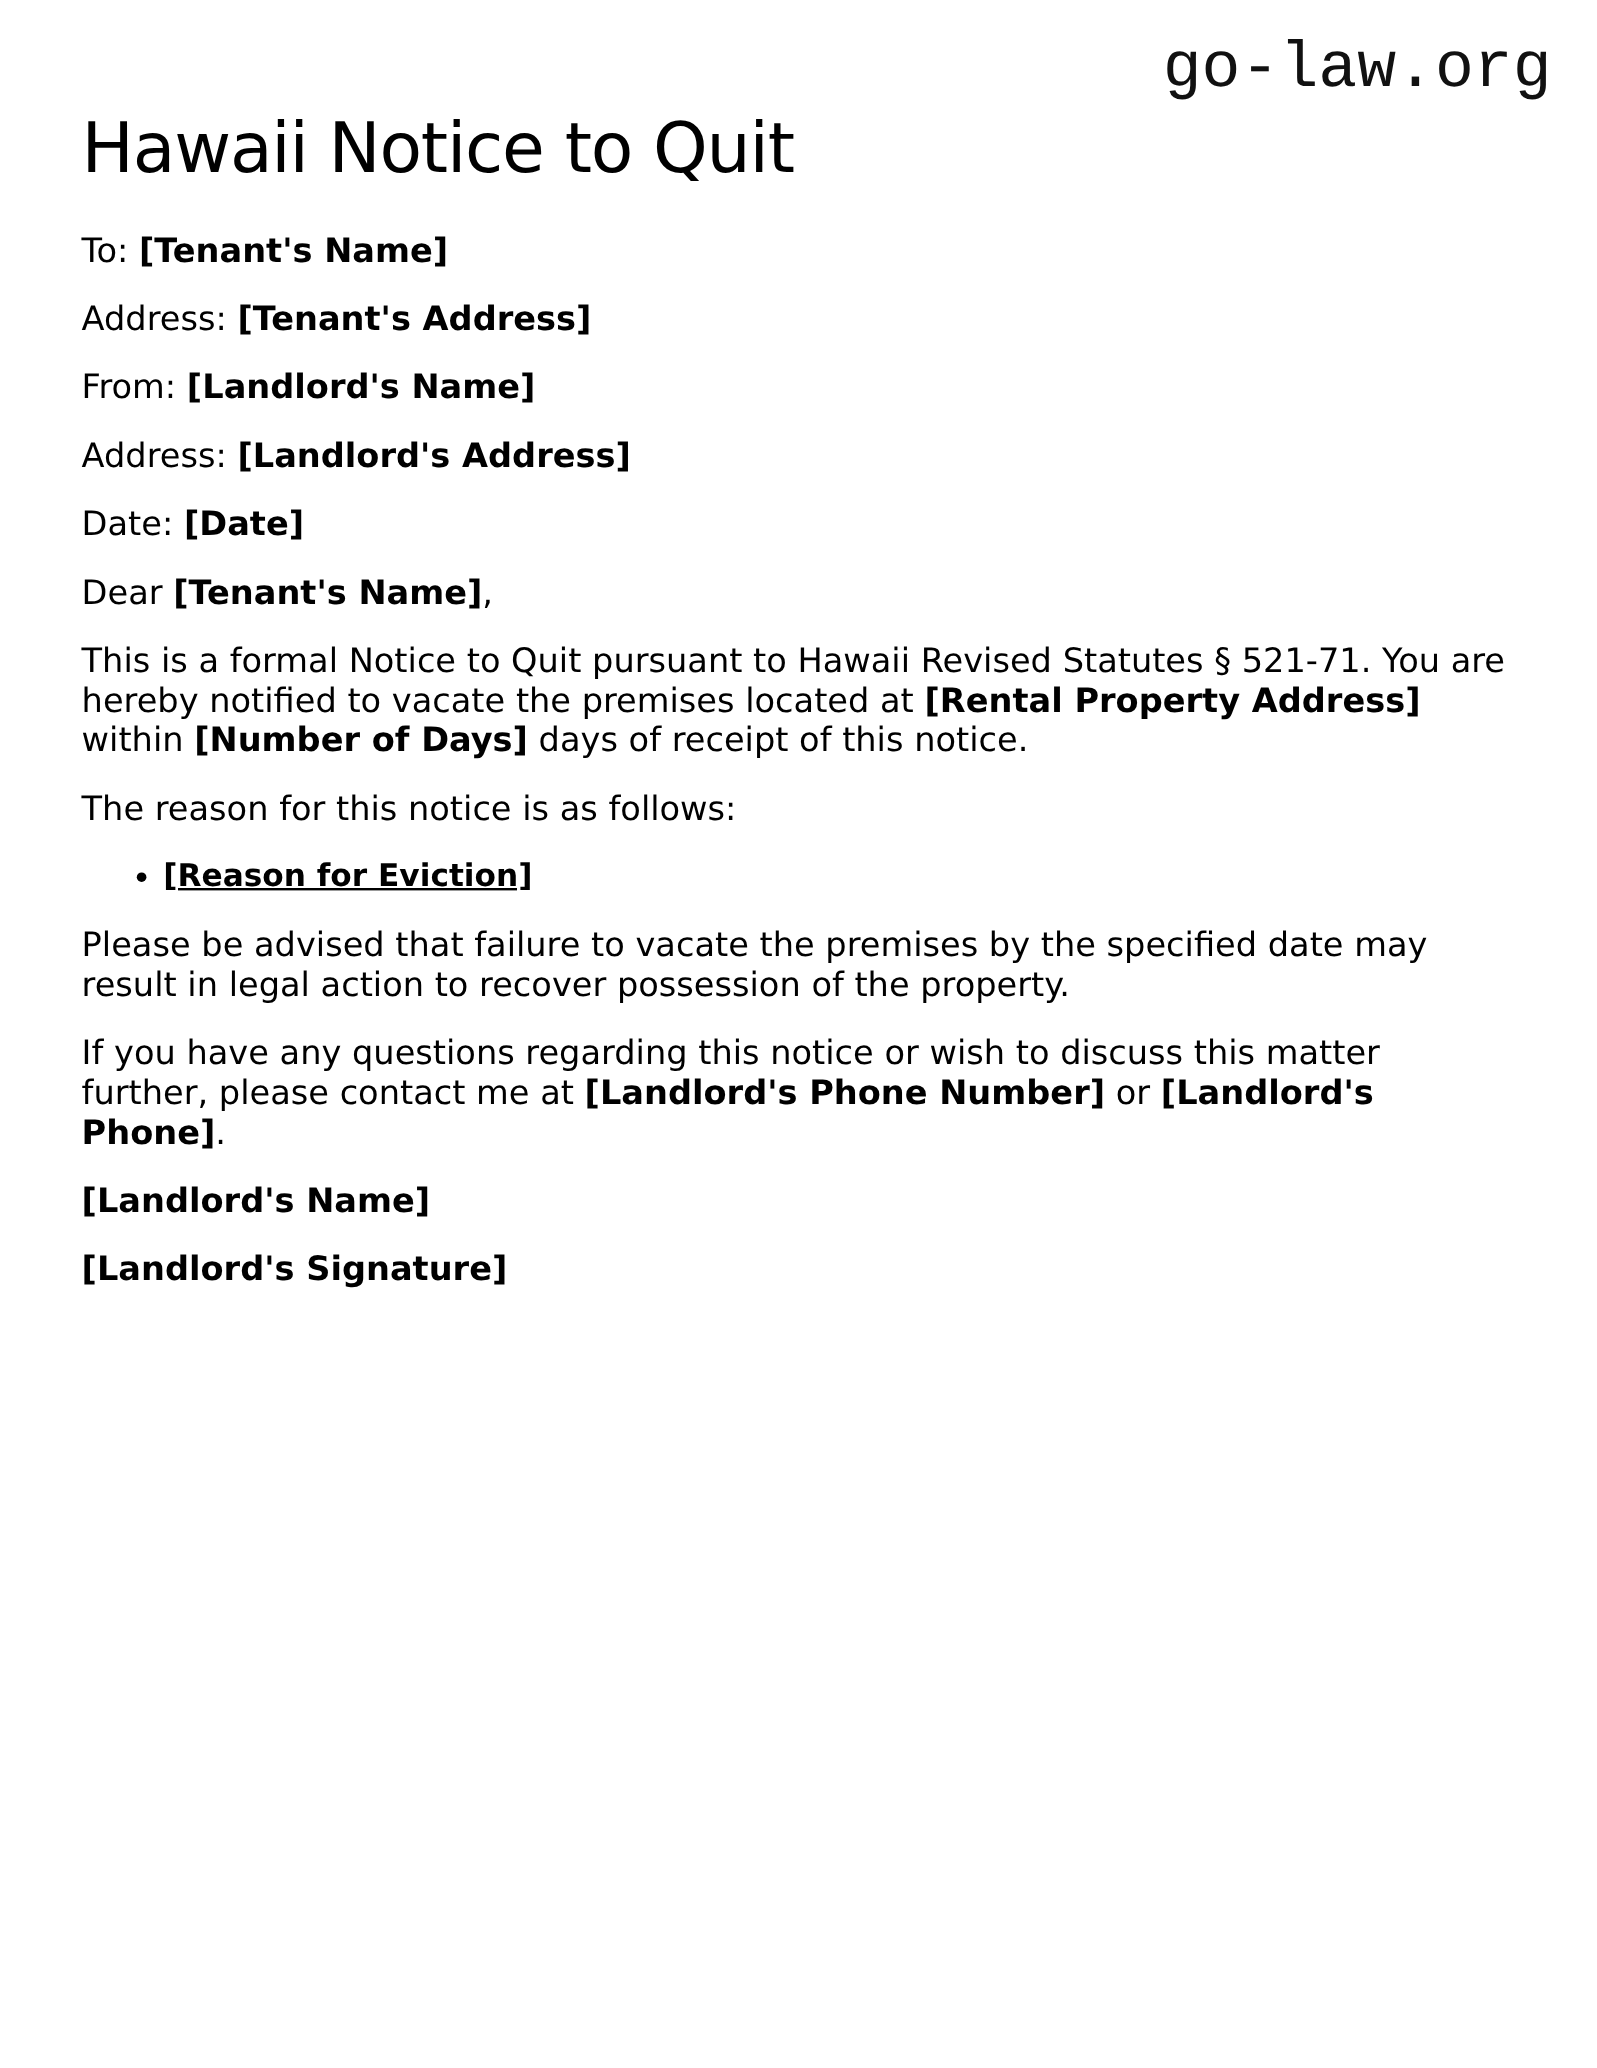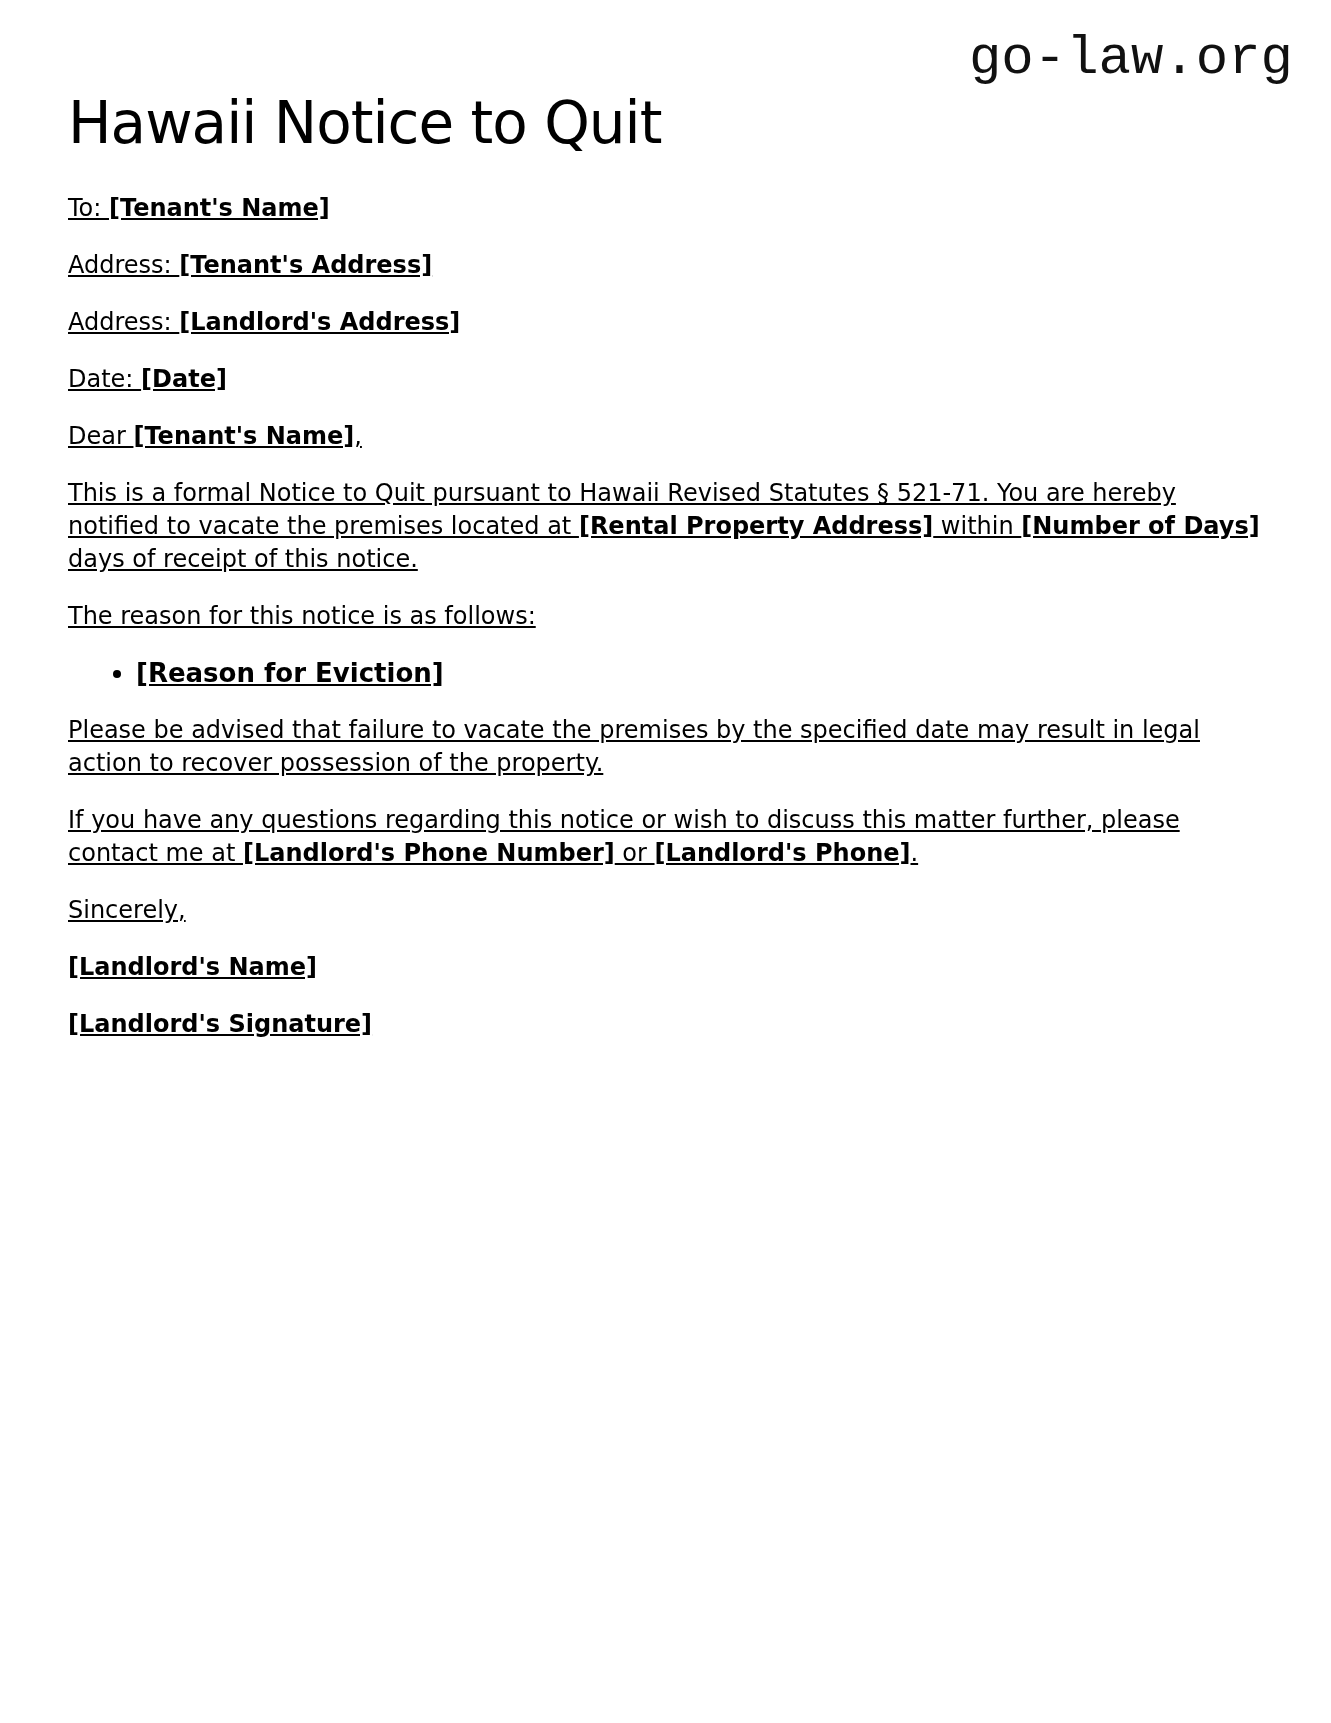--- a/index.html
+++ b/index.html
@@ -29,25 +29,24 @@
     white-space: nowrap;
   }
   h1.doc-title {
     font-size: 58px;
     line-height: 70px;
     font-weight: 400;
     letter-spacing: -1px;
     margin: 46px 0 34px 0;
   }
   p.line {
-    font-size: 24px;
+    font-size: 28px;
     line-height: 33px;
     margin: 0 0 24px 0;
     max-width: 1195px;
-    text-decoration: underline;
   }
   .b {
     font-weight: 700;
   }
   ul.reason-list {
     margin: 0 0 24px 0;
     padding: 0 0 0 68px;
     max-width: 1127px;
   }
   ul.reason-list li {
@@ -63,39 +62,39 @@
 <div class="page">
 
   <div class="logo">go-law.org</div>
 
   <h1 class="doc-title">Hawaii Notice to Quit</h1>
 
   <p class="line"><span>To: </span><span class="b">[Tenant's Name]</span></p>
 
   <p class="line"><span>Address: </span><span class="b">[Tenant's Address]</span></p>
 
+  <p class="line"><span>From: </span><span class="b">[Landlord's Name]</span></p>
 
   <p class="line"><span>Address: </span><span class="b">[Landlord's Address]</span></p>
 
   <p class="line"><span>Date: </span><span class="b">[Date]</span></p>
 
   <p class="line"><span>Dear </span><span class="b">[Tenant's Name]</span><span>,</span></p>
 
   <p class="line"><span>This is a formal Notice to Quit pursuant to Hawaii Revised Statutes § 521-71. You are hereby notified to vacate the premises located at </span><span class="b">[Rental Property Address]</span><span> within </span><span class="b">[Number of Days]</span><span> days of receipt of this notice.</span></p>
 
   <p class="line">The reason for this notice is as follows:</p>
 
   <ul class="reason-list">
     <li>[Reason for Eviction]</li>
   </ul>
 
   <p class="line">Please be advised that failure to vacate the premises by the specified date may result in legal action to recover possession of the property.</p>
 
   <p class="line"><span>If you have any questions regarding this notice or wish to discuss this matter further, please contact me at </span><span class="b">[Landlord's Phone Number]</span><span> or </span><span class="b">[Landlord's Phone]</span><span>.</span></p>
 
 
-  <p class="line">Sincerely,</p>
 
   <p class="line b">[Landlord's Name]</p>
 
   <p class="line b">[Landlord's Signature]</p>
 
 </div>
 
 </body></html>

